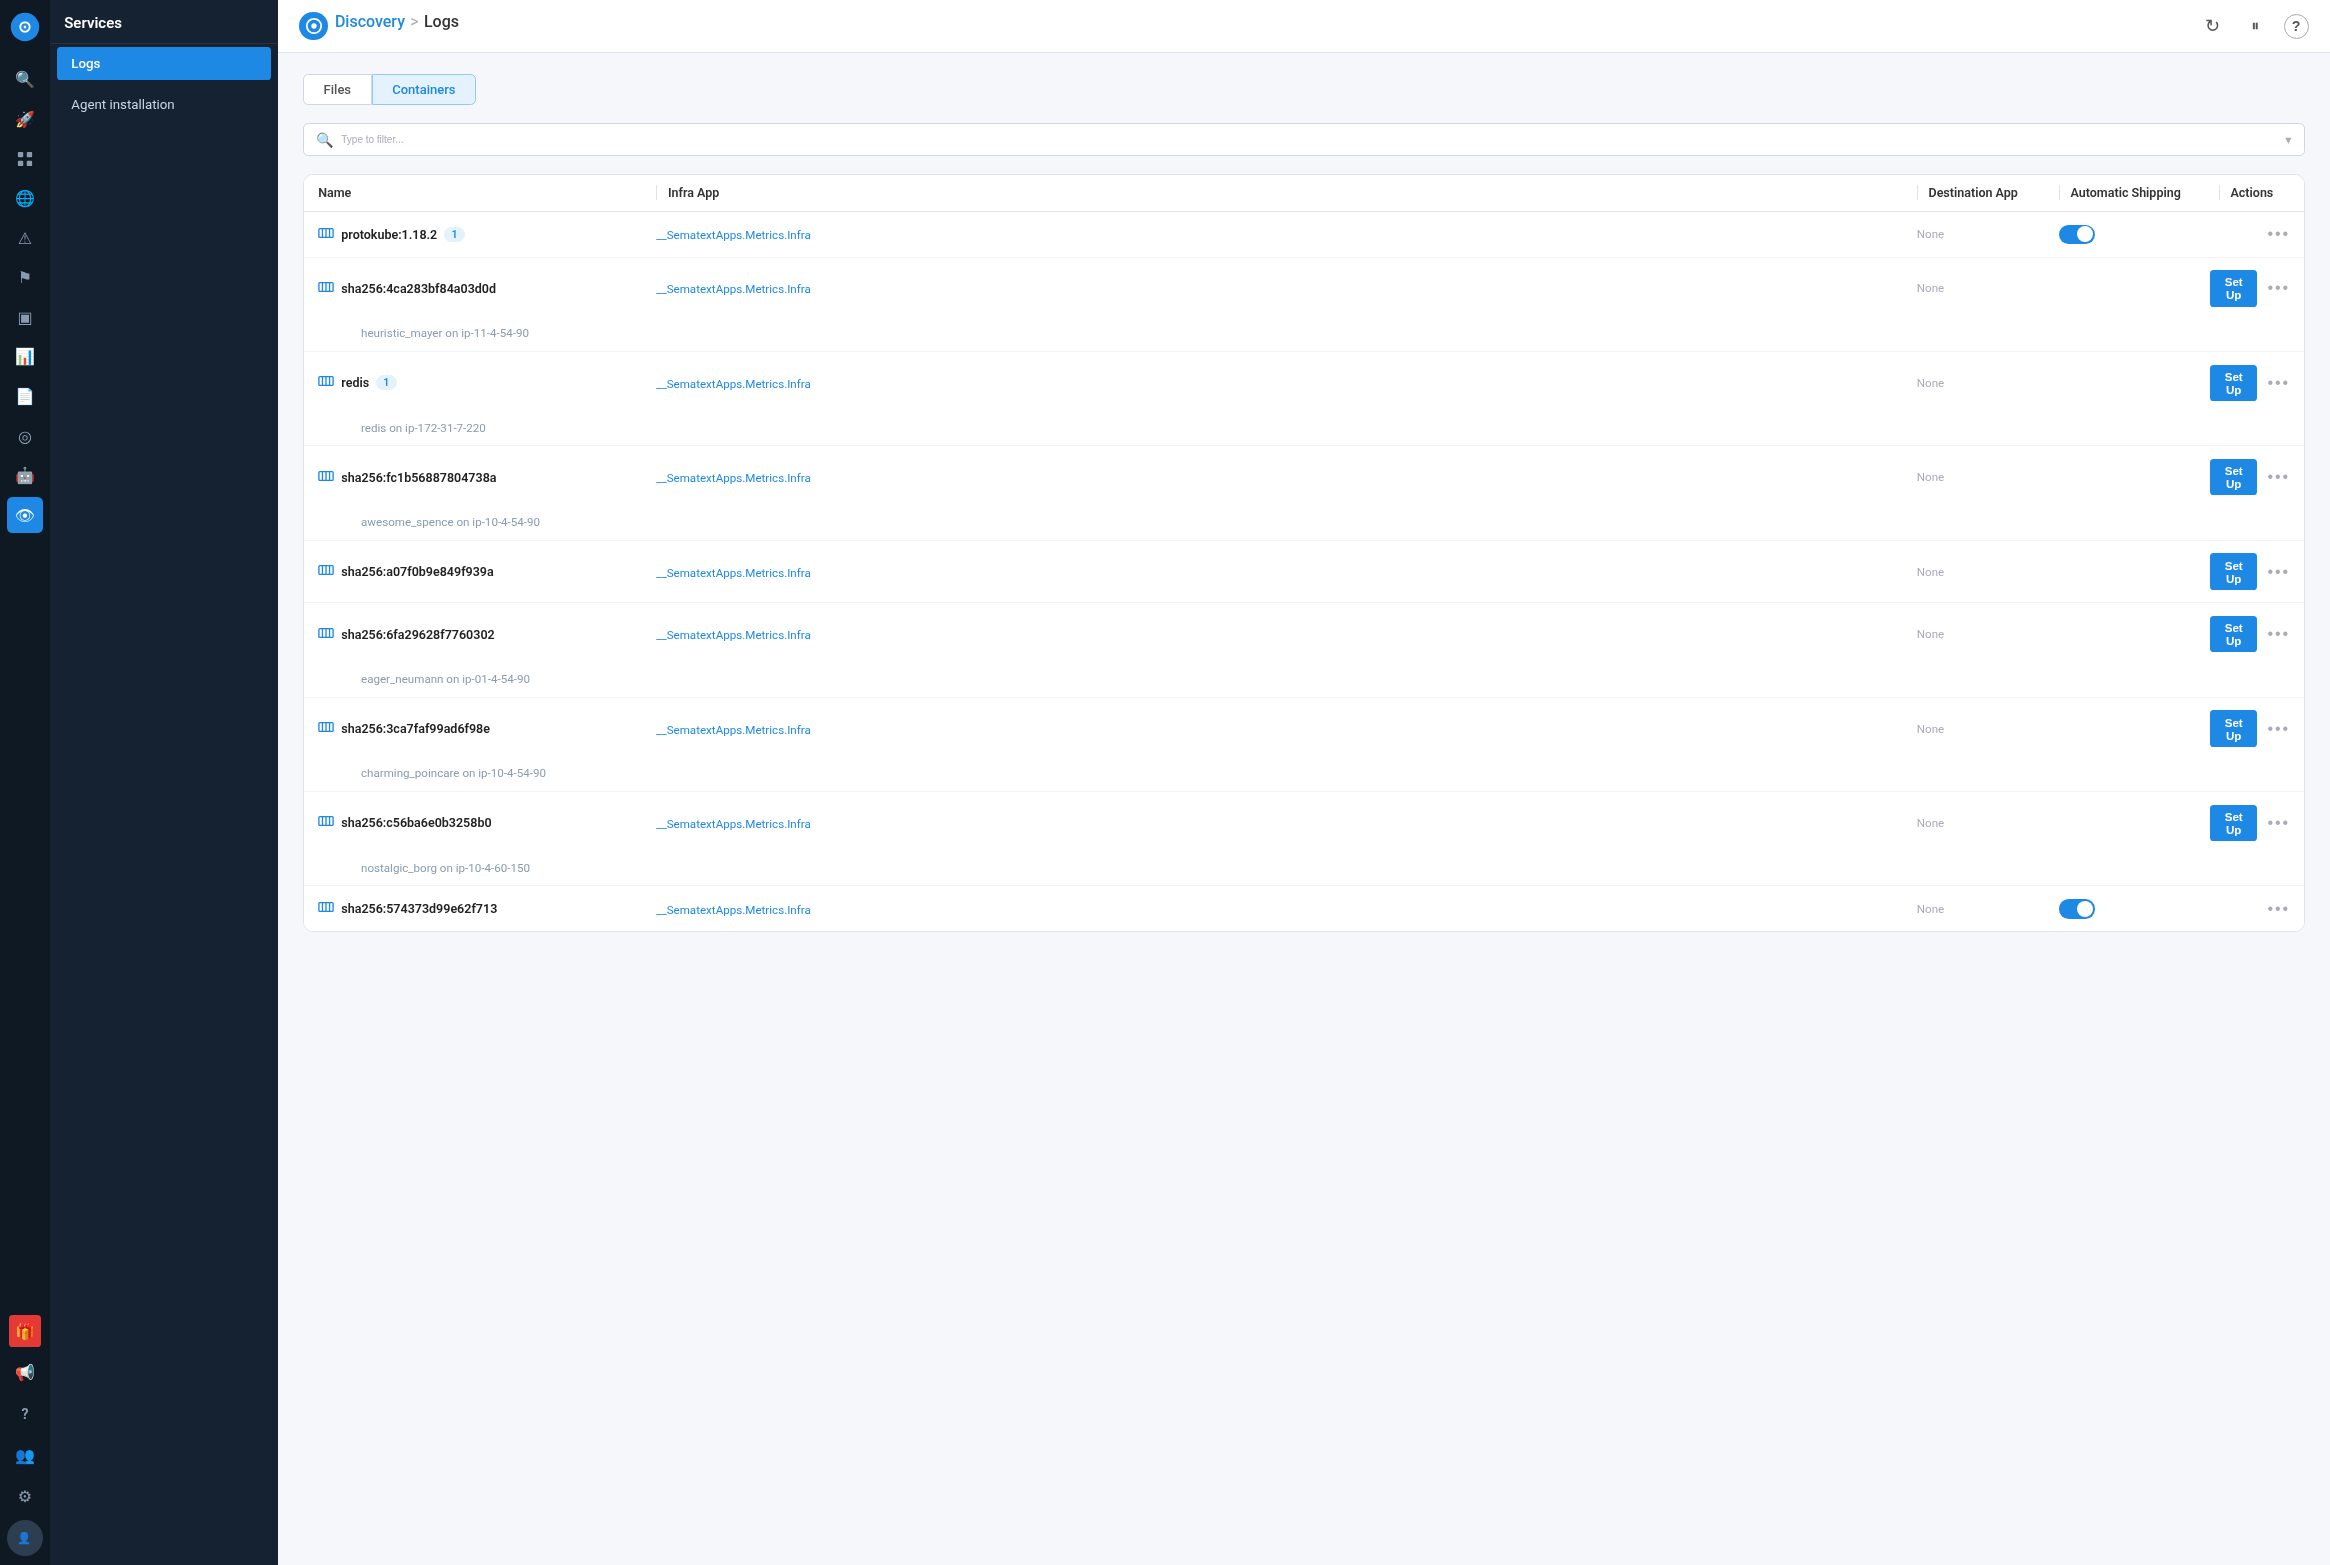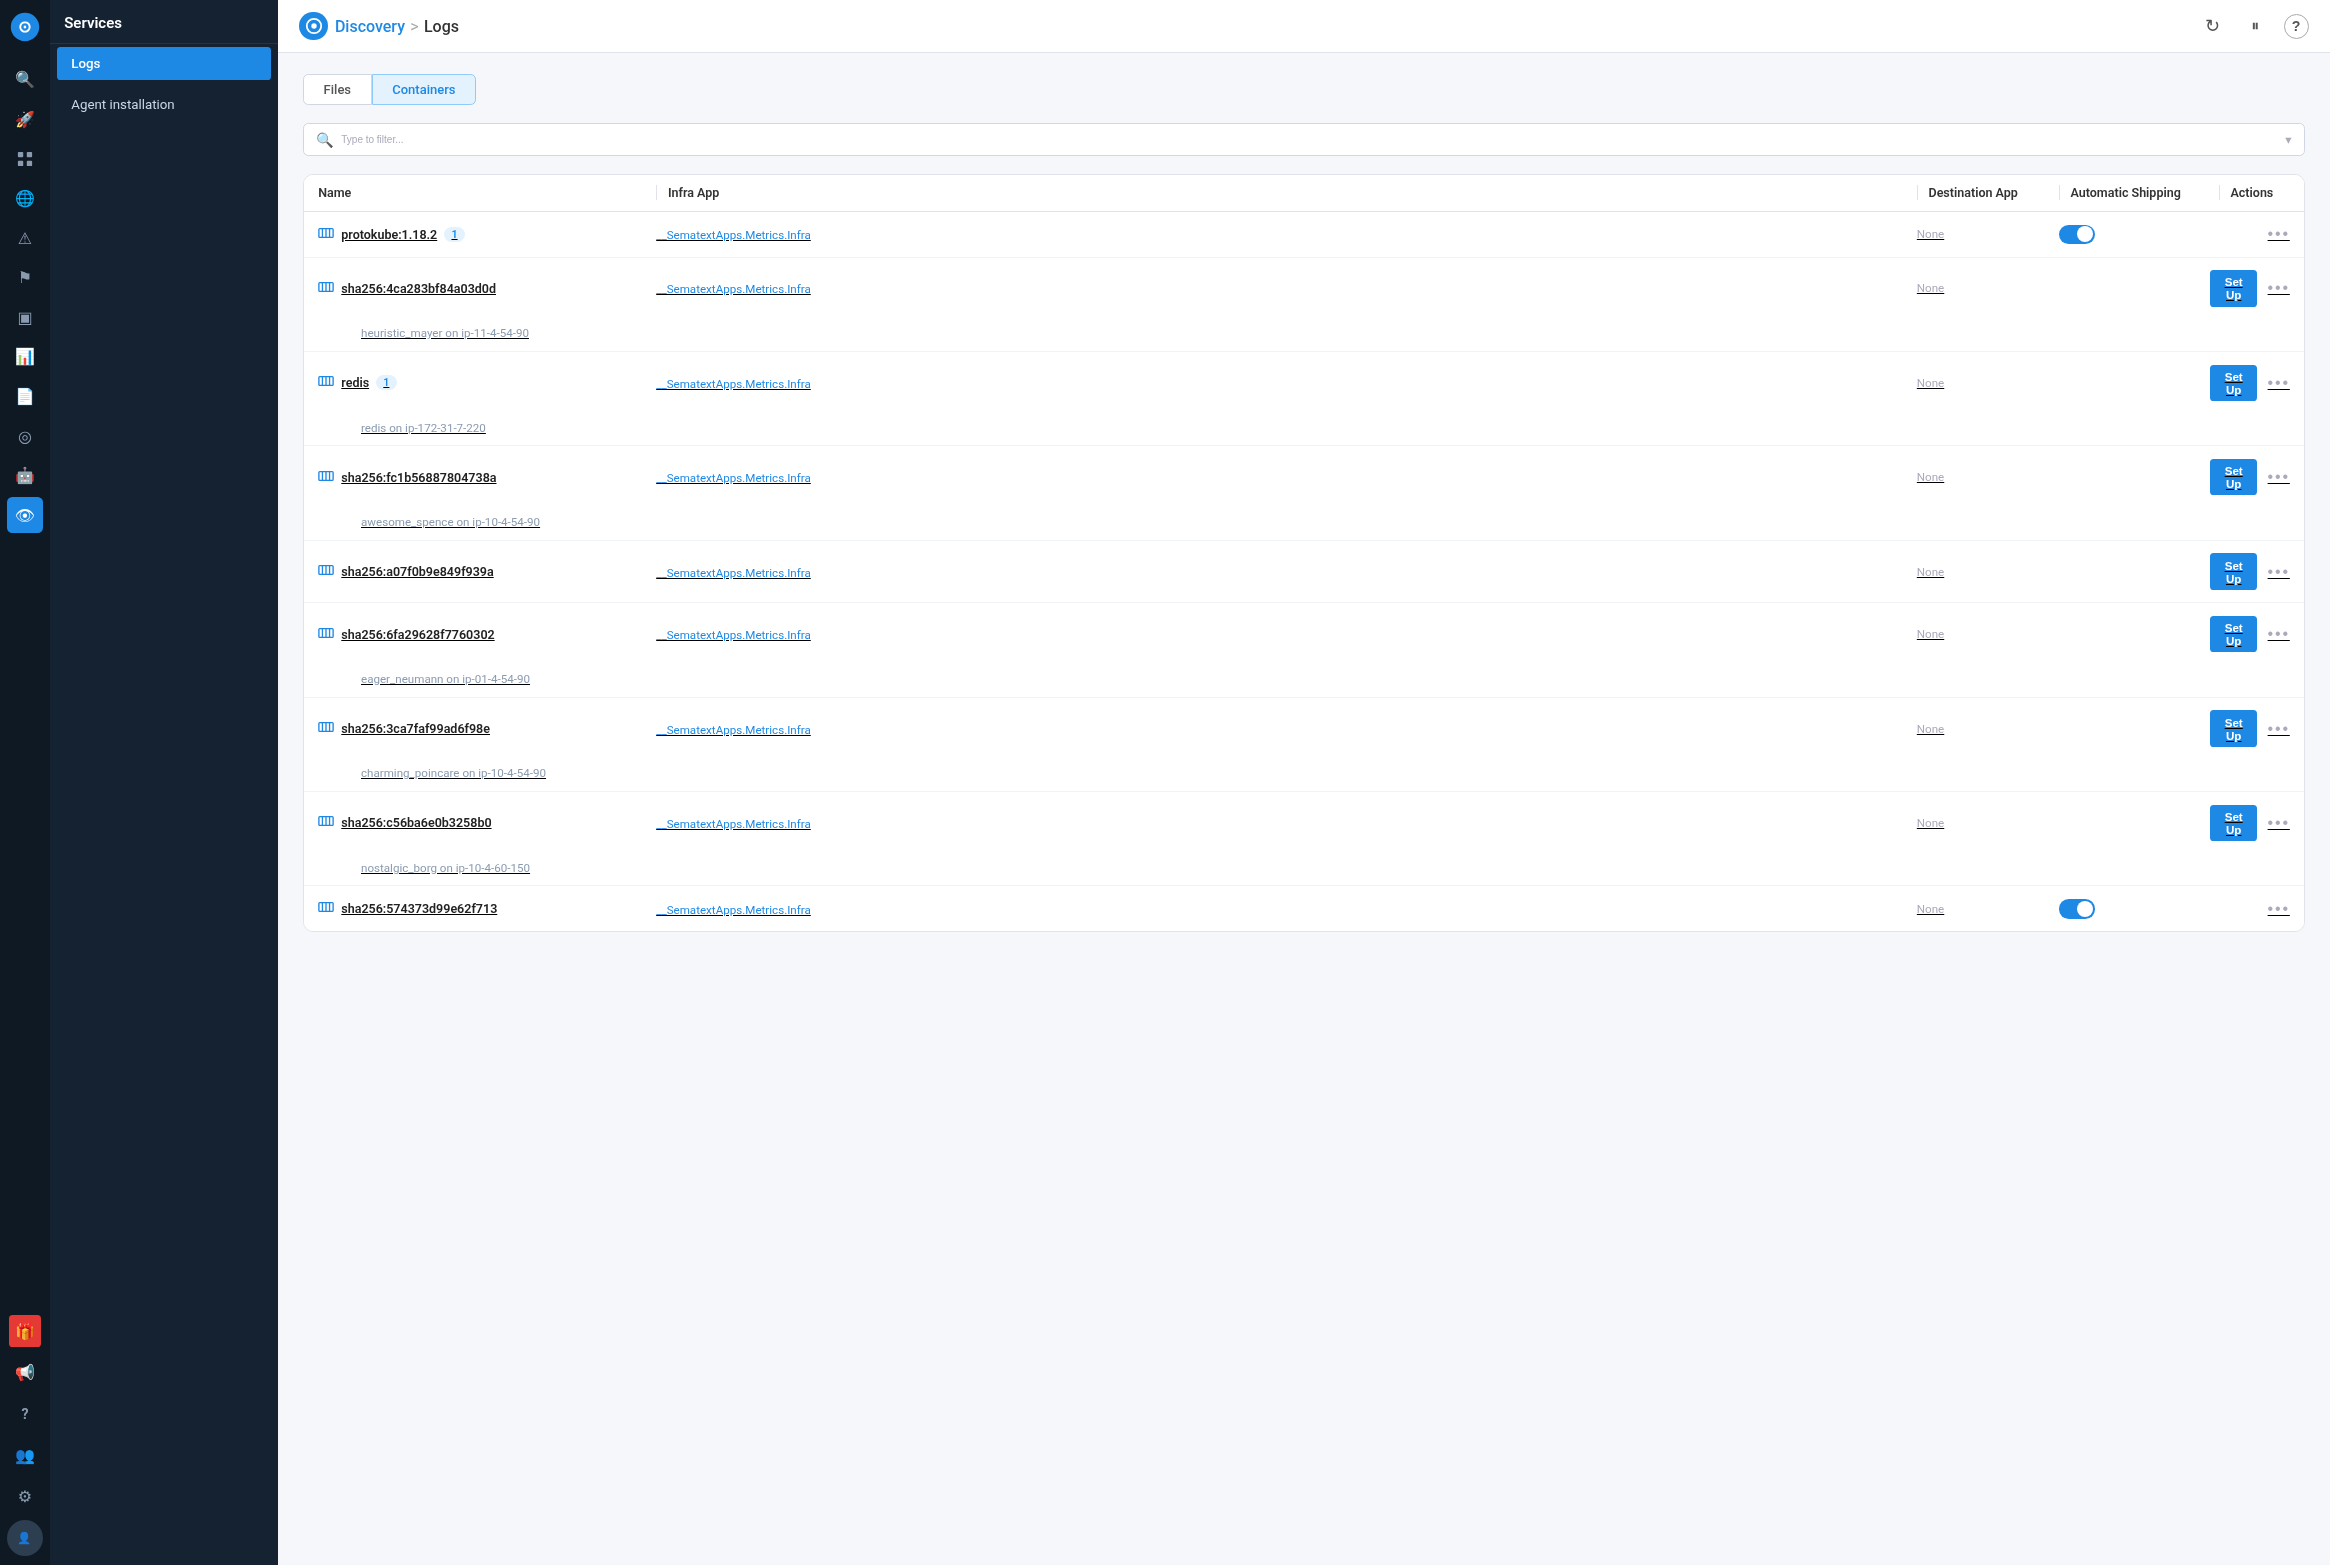--- a/index.html
+++ b/index.html
@@ -70,21 +70,21 @@
       border-bottom: 0.9px solid #e0e4ea;
       padding: 0 21.3px;
       height: 53px;
       display: flex;
       align-items: center;
       justify-content: space-between;
       flex-shrink: 0;
     }
     .topbar-left {
       display: flex;
-      align-items: center;
+      align-items: flex-start;
       gap: 7.1px;
     }
     .topbar-icon {
       width: 28.5px; height: 28.5px;
       background: #1e88e5;
       border-radius: 50%;
       display: flex; align-items: center; justify-content: center;
       color: #fff; font-size: 14.2px;
     }
     .breadcrumb {
@@ -163,21 +163,21 @@
       grid-template-columns: 338px 1fr 142px 160px 71px;
       padding: 10.7px 14.2px;
       border-bottom: 0.9px solid #e0e4ea;
       color: #333;
       font-weight: 600;
       font-size: 12.5px;
       background: #fff;
     }
     .th-sep { border-left: 0.9px solid #e0e4ea; padding-left: 10.7px; }
 
-    .table-row-group { border-bottom: 0.9px solid #f0f3f7; text-decoration: underline; }
+    .table-row-group { border-bottom: 0.9px solid #f0f3f7; }
     .table-row-group:last-child { border-bottom: none; }
 
     .table-row-main {
       display: grid;
       grid-template-columns: 338px 1fr 142px 160px 71px;
       padding: 12.5px 14.2px;
       align-items: center;
       background: #fff;
     }
     .table-row-sub {

